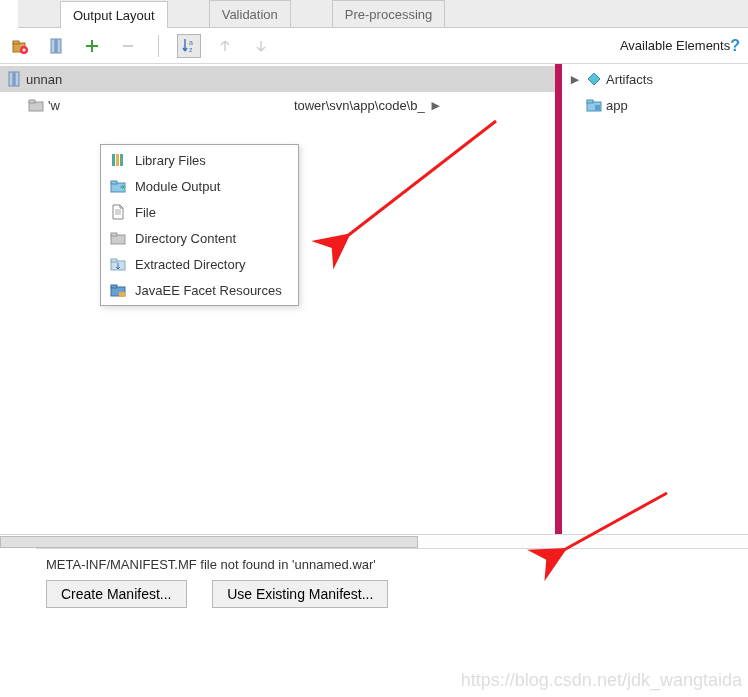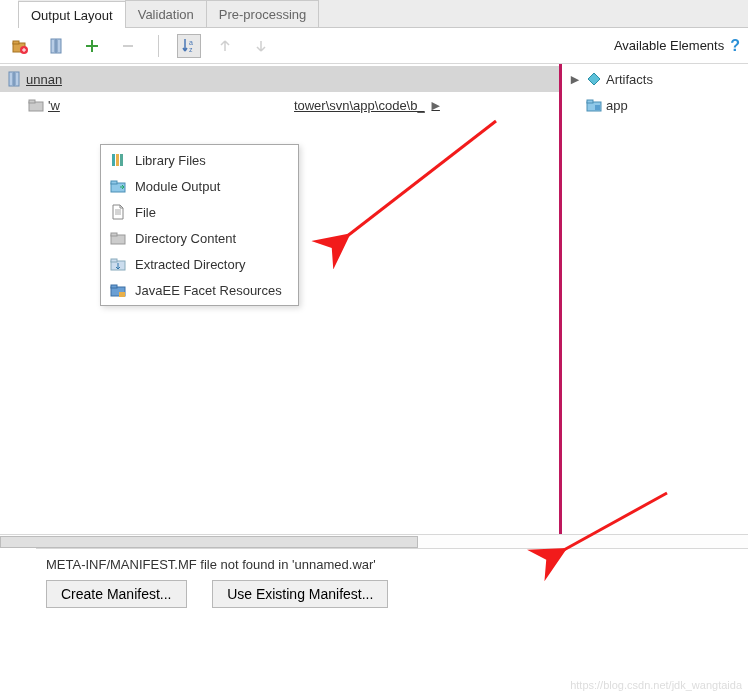--- a/index.html
+++ b/index.html
@@ -24,56 +24,57 @@
   .tab {
     padding: 4px 12px;
     border: 1px solid #c9c9c9;
     border-bottom: none;
     background: #ececec;
     color: #666;
     margin-right: -1px;
     display: flex;
     align-items: center;
     cursor: pointer;
+    margin-left: 42px;
   }
   .tab.active {
     background: #fff;
     color: #222;
     position: relative;
     top: 1px;
     border-top: 1px solid #c9c9c9;
   }
 
   
   .toolbar {
     display: flex;
     align-items: center;
     height: 36px;
     padding: 0 8px;
     border-bottom: 1px solid #d8d8d8;
     position: relative;
   }
   .toolbar-left { display: flex; align-items: center; gap: 12px; }
   .toolbar-sep { width: 1px; height: 22px; background: #ccc; margin: 0 6px; }
-  .toolbar-right { margin-left: auto; display: flex; align-items: center; gap: 6px; color: #222; }
+  .toolbar-right { margin-left: auto; display: flex; align-items: center; color: #222; }
   .tool-btn {
     width: 24px; height: 24px; display: flex; align-items: center; justify-content: center;
     border: 1px solid transparent; cursor: pointer;
   }
   .tool-btn.pressed { border: 1px solid #b5b5b5; background: #e8e8e8; }
   .tool-btn.disabled { opacity: 0.4; cursor: default; }
   .help-q { color: #2a8fd6; font-weight: bold; font-size: 16px; cursor: pointer; }
 
   
   .main {
     display: flex;
     height: 470px;
     position: relative;
   }
-  .left-pane { flex: 1; position: relative; border-right: 3px solid #be185d; text-decoration: underline; }
+  .left-pane { flex: 1; position: relative; border-right: 7px solid #be185d; }
   .right-pane { width: 186px; }
 
   
   .tree { padding: 2px 0; }
   .tree-row {
     display: flex; align-items: center; height: 26px;
     padding: 0 6px; gap: 4px; white-space: nowrap;
     overflow: hidden;
   }
   .tree-row.selected { background: #d6d6d6; }
@@ -119,21 +120,21 @@
   .btn {
     background: #f0f0f0; border: 1px solid #b8b8b8;
     padding: 5px 14px; font-family: inherit; font-size: 14px;
     cursor: pointer; margin-right: 22px;
   }
   .underline-first::first-letter { text-decoration: underline; }
 
   
   .watermark {
     position: absolute; right: 6px; bottom: 6px;
-    font-size: 11px; color: #ddd; pointer-events: none;
+    font-size: 18px; color: #ddd; pointer-events: none;
   }
 
   
   .arrow-svg { position: absolute; pointer-events: none; z-index: 20; }
 </style>
 </head>
 <body>
 
 <div class="tabs">
   <div class="tab active">

